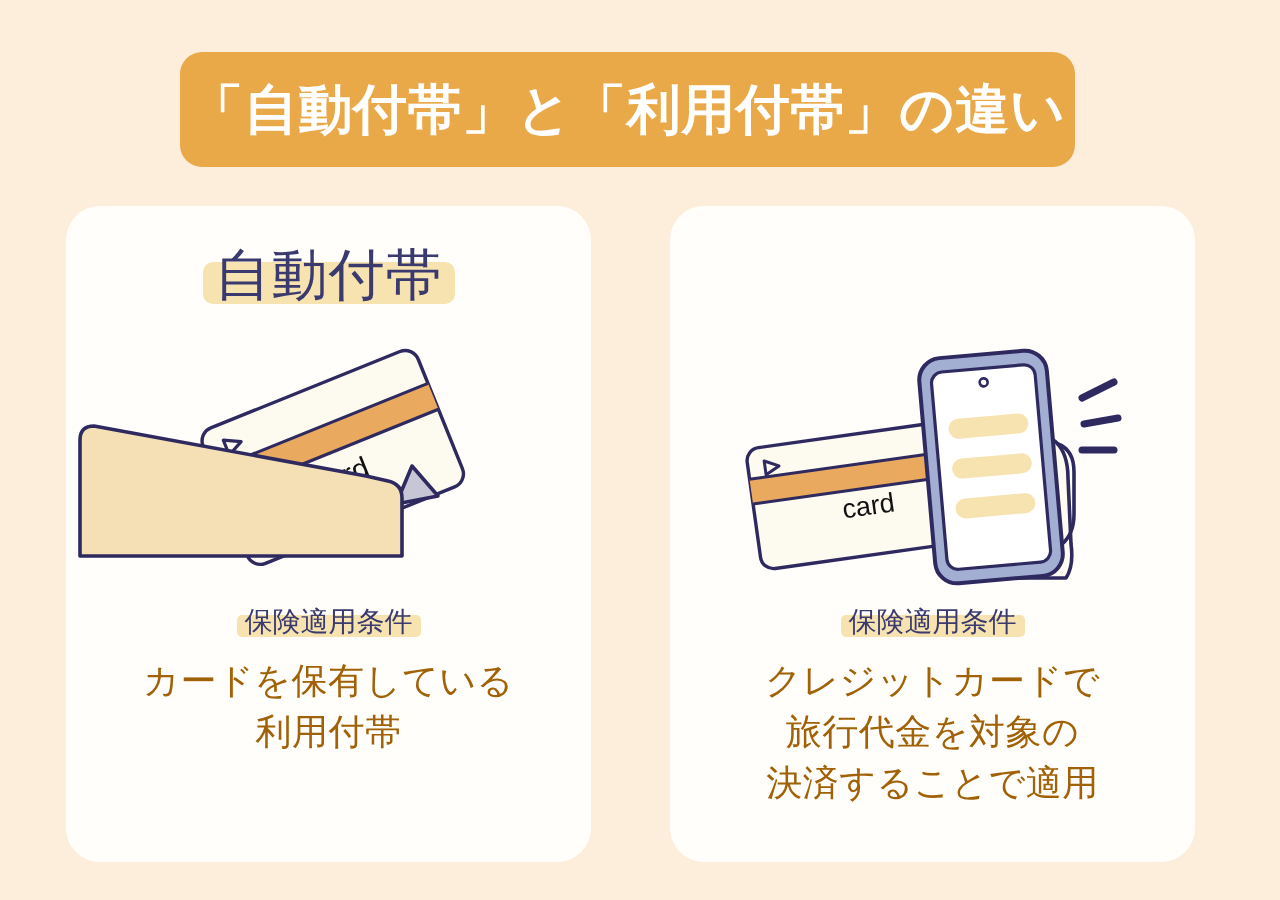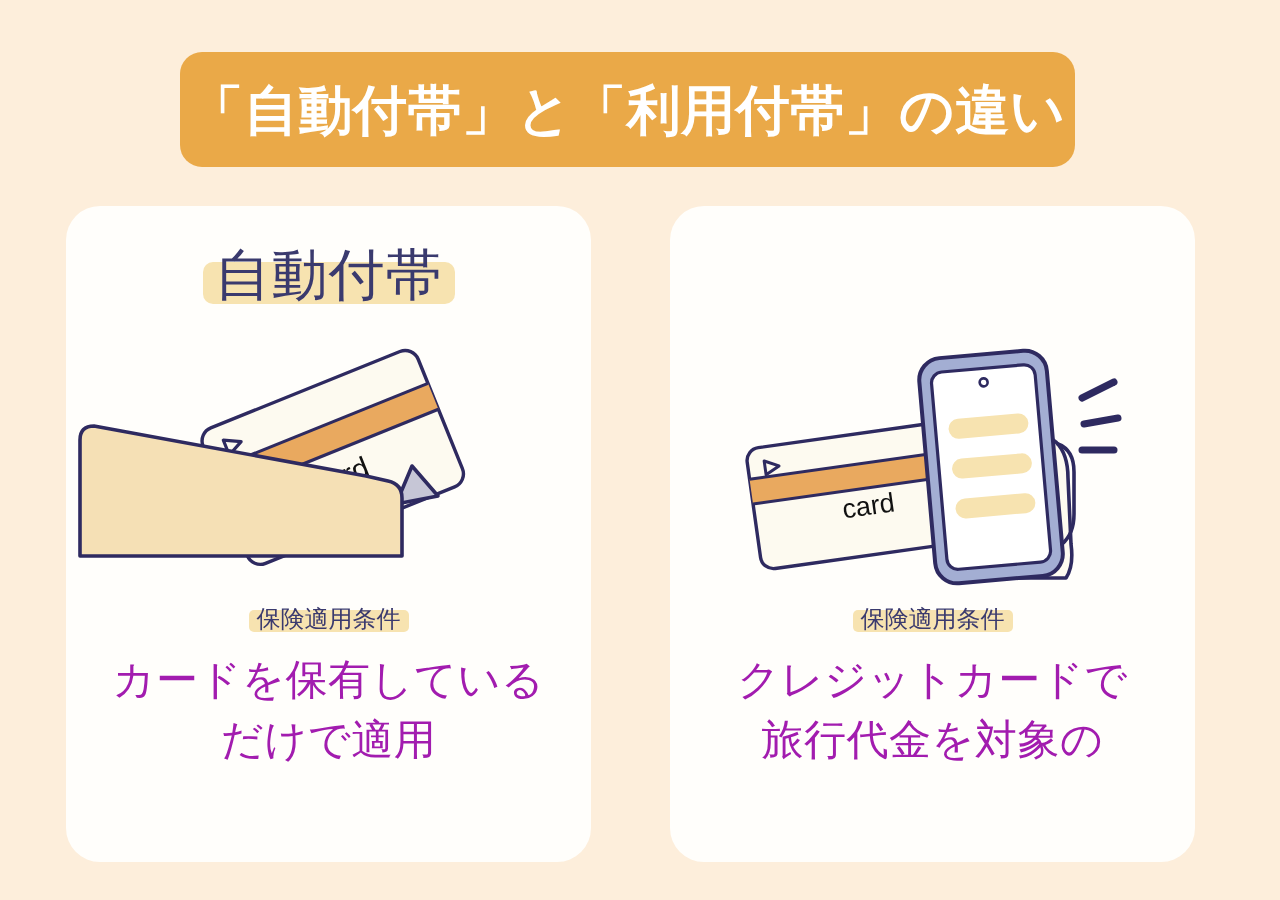--- a/index.html
+++ b/index.html
@@ -33,20 +33,21 @@
     align-items: center;
     justify-content: center;
   }
   .title-text {
     color: #ffffff;
     font-size: 54px;
     font-weight: bold;
     letter-spacing: 0.5px;
     line-height: 1;
     white-space: nowrap;
+    font-family: Liberation Serif, serif;
   }
 
   
   .panel {
     position: absolute;
     top: 206px;
     width: 525px;
     height: 656px;
     background: #fffefb;
     border-radius: 34px;
@@ -121,28 +122,28 @@
     bottom: 2px;
     height: 22px;
     background: #f7e3b0;
     border-radius: 5px;
     z-index: 0;
   }
   .cond-label {
     position: relative;
     z-index: 1;
     color: #3a3a6e;
-    font-size: 24px;
+    font-size: 28px;
     line-height: 1.25;
     white-space: nowrap;
   }
   .cond-body {
     margin-top: 16px;
-    color: #a21caf;
-    font-size: 42px;
+    color: #a16207;
+    font-size: 36px;
     line-height: 1.42;
     letter-spacing: 0.5px;
   }
   .cond-body div { white-space: nowrap; }
 </style>
 </head>
 <body>
 
 <div class="stage">
 
@@ -186,21 +187,21 @@
       </svg>
     </div>
 
     <div class="cond-block cond-left">
       <span class="cond-label-wrap">
         <span class="cond-label-hl"></span>
         <span class="cond-label">保険適用条件</span>
       </span>
       <div class="cond-body">
         <div>カードを保有している</div>
-        <div>だけで適用</div>
+        <div>利用付帯</div>
       </div>
     </div>
   </div>
 
   <div class="panel panel-right">
 
 
     <div class="illus">
       <svg width="525" height="260" viewBox="0 0 525 260" xmlns="http://www.w3.org/2000/svg">
 
@@ -240,17 +241,18 @@
     </div>
 
     <div class="cond-block cond-right">
       <span class="cond-label-wrap">
         <span class="cond-label-hl"></span>
         <span class="cond-label">保険適用条件</span>
       </span>
       <div class="cond-body">
         <div>クレジットカードで</div>
         <div>旅行代金を対象の</div>
+        <div>決済することで適用</div>
       </div>
     </div>
   </div>
 
 </div>
 
 </body></html>

